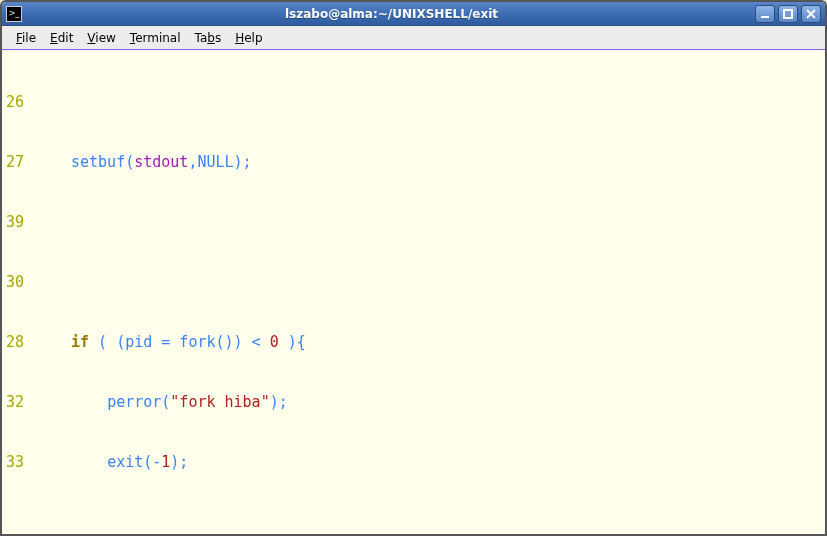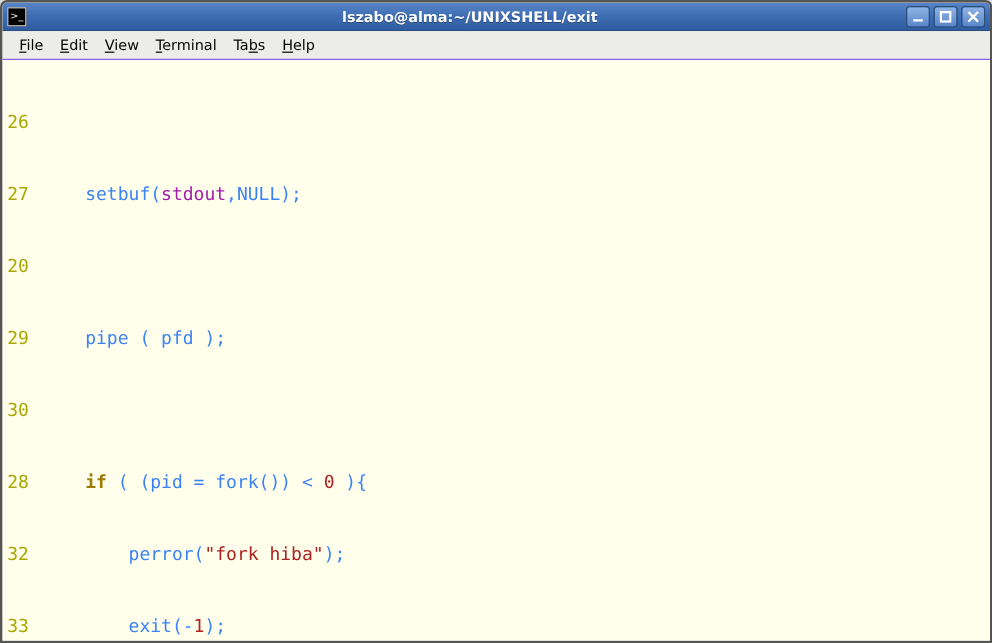--- a/index.html
+++ b/index.html
@@ -122,22 +122,21 @@
   <span class="menuitem"><span class="ul">E</span><span>dit</span></span>
   <span class="menuitem"><span class="ul">V</span><span>iew</span></span>
   <span class="menuitem"><span class="ul">T</span><span>erminal</span></span>
   <span class="menuitem"><span>Ta<span class="ul">b</span>s</span></span>
   <span class="menuitem"><span class="ul">H</span><span>elp</span></span>
 </div>
 
 <div class="terminal">
   <span class="row"><span class="ln">26</span></span>
   <span class="row"><span class="ln">27</span><span class="def">    </span><span class="def">setbuf(</span><span class="fnc">stdout</span><span class="def">,NULL);</span></span>
-  <span class="row"><span class="ln">20</span></span>
-  <span class="row"><span class="ln">29</span><span class="def">    </span><span class="def">pipe ( pfd );</span></span>
+  <span class="row"><span class="ln">39</span></span>
   <span class="row"><span class="ln">30</span></span>
   <span class="row"><span class="ln">28</span><span class="def">    </span><span class="kw">if</span><span class="def"> ( (pid = fork()) &lt; </span><span class="num">0</span><span class="def"> ){</span></span>
   <span class="row"><span class="ln">32</span><span class="def">        </span><span class="def">perror(</span><span class="str">"fork hiba"</span><span class="def">);</span></span>
   <span class="row"><span class="ln">33</span><span class="def">        </span><span class="def">exit(-</span><span class="num">1</span><span class="def">);</span></span>
   
   
 
   
   
   

